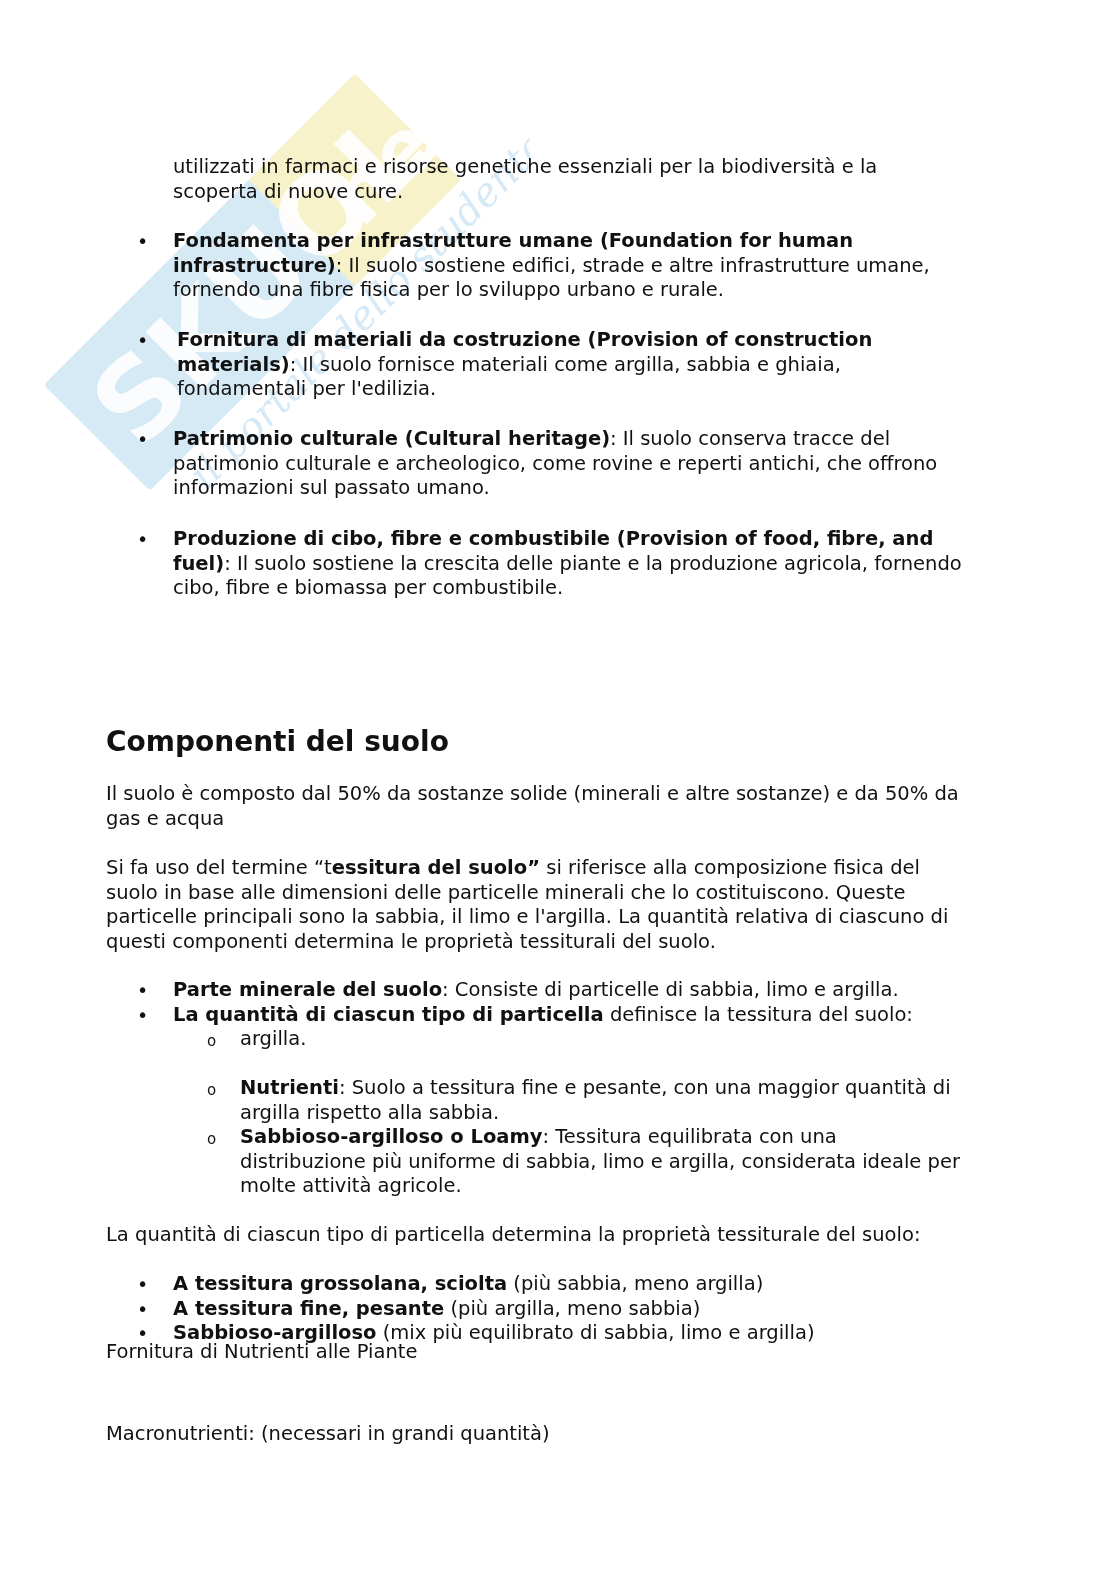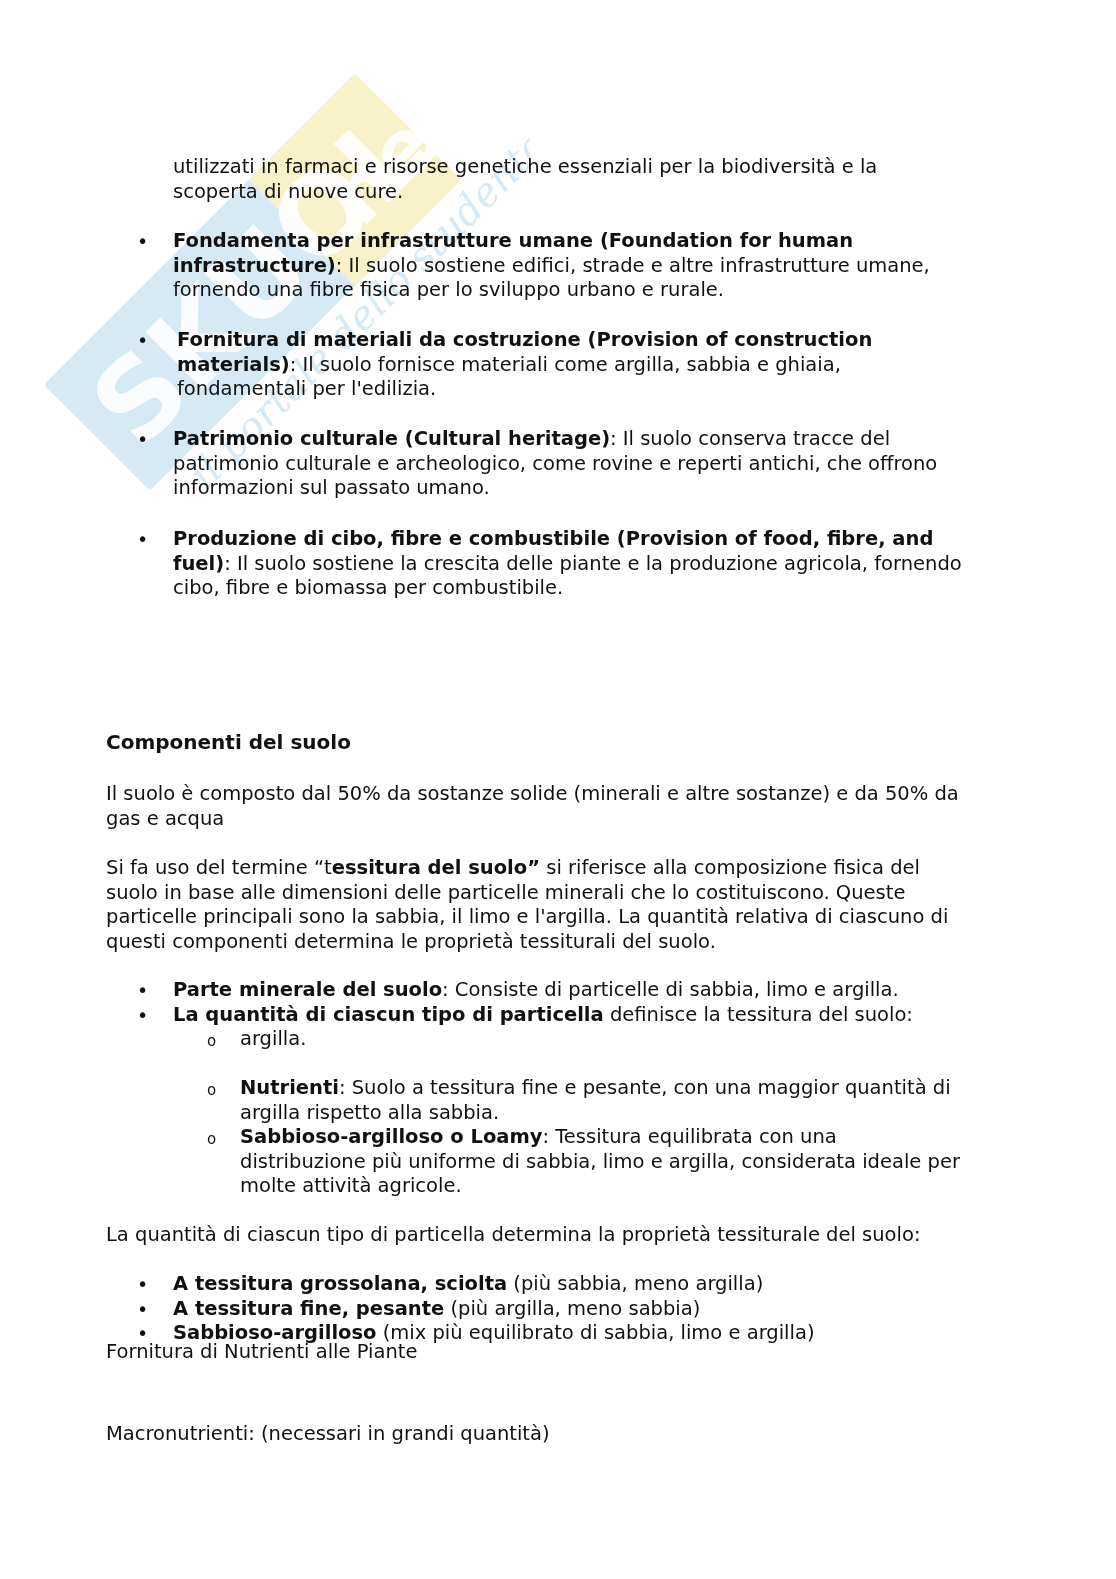--- a/index.html
+++ b/index.html
@@ -47,21 +47,21 @@
     .sub-bullet {
       position: absolute;
       font-size: 15px;
       line-height: 24.6px;
     }
     b { font-weight: bold; text-align: center; }
     .heading {
       position: absolute;
       left: 106px;
       top: 702px;
-      font-size: 20px;
+      font-size: 28px;
       font-weight: bold;
       line-height: 32px;
       white-space: nowrap;
     }
   </style>
 </head>
 <body>
 
 <svg class="watermark" viewBox="0 0 520 520" xmlns="http://www.w3.org/2000/svg">
   <g transform="rotate(-45 260 260)">

